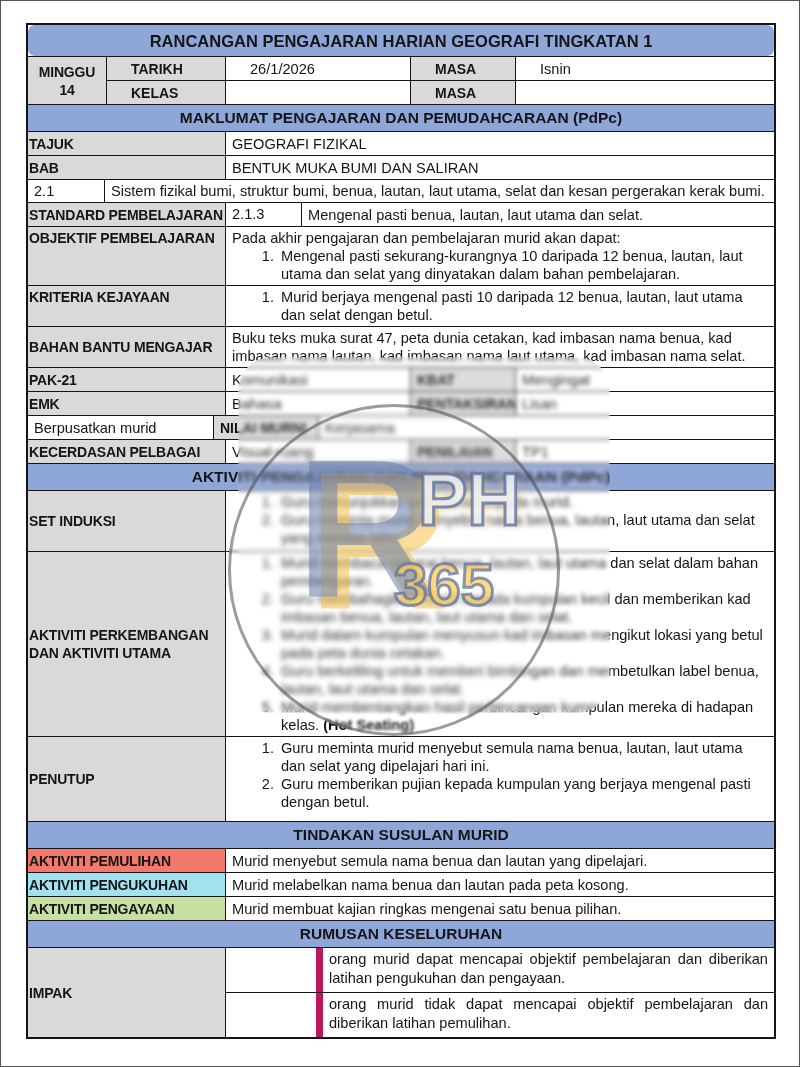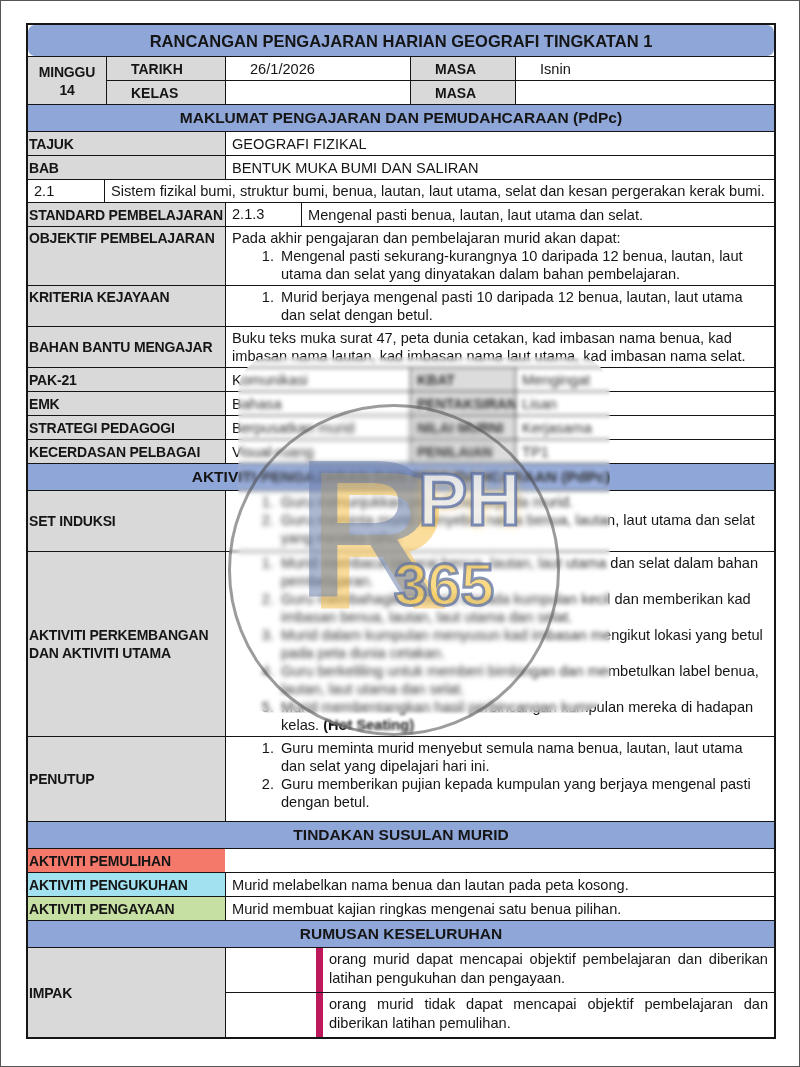--- a/index.html
+++ b/index.html
@@ -149,21 +149,20 @@
     </div>
 
     <div class="tr r22">
       <div class="td lbl">EMK</div>
       <div class="td v233">Bahasa</div>
       <div class="td lbl2">PENTAKSIRAN</div>
       <div class="td vfill">Lisan</div>
     </div>
 
     <div class="tr r22">
-      <div class="td lbl">STRATEGI PEDAGOGI</div>
       <div class="td v233">Berpusatkan murid</div>
       <div class="td lbl2">NILAI MURNI</div>
       <div class="td vfill">Kerjasama</div>
     </div>
 
     <div class="tr r22">
       <div class="td lbl">KECERDASAN PELBAGAI</div>
       <div class="td v233">Visual-ruang</div>
       <div class="td lbl2">PENILAIAN</div>
       <div class="td vfill">TP1</div>
@@ -205,20 +204,21 @@
         </ol>
       </div>
     </div>
 
     <div class="tr">
         <div class="td hdr">TINDAKAN SUSULAN MURID</div>
       </div>
 
     <div class="tr r22">
       <div class="td lbl pem-lbl">AKTIVITI PEMULIHAN</div>
+      <div class="td vfill">Murid menyebut semula nama benua dan lautan yang dipelajari.</div>
     </div>
     <div class="tr r22">
       <div class="td lbl pen-lbl">AKTIVITI PENGUKUHAN</div>
       <div class="td vfill">Murid melabelkan nama benua dan lautan pada peta kosong.</div>
     </div>
     <div class="tr r22">
       <div class="td lbl pga-lbl">AKTIVITI PENGAYAAN</div>
       <div class="td vfill">Murid membuat kajian ringkas mengenai satu benua pilihan.</div>
     </div>
 

